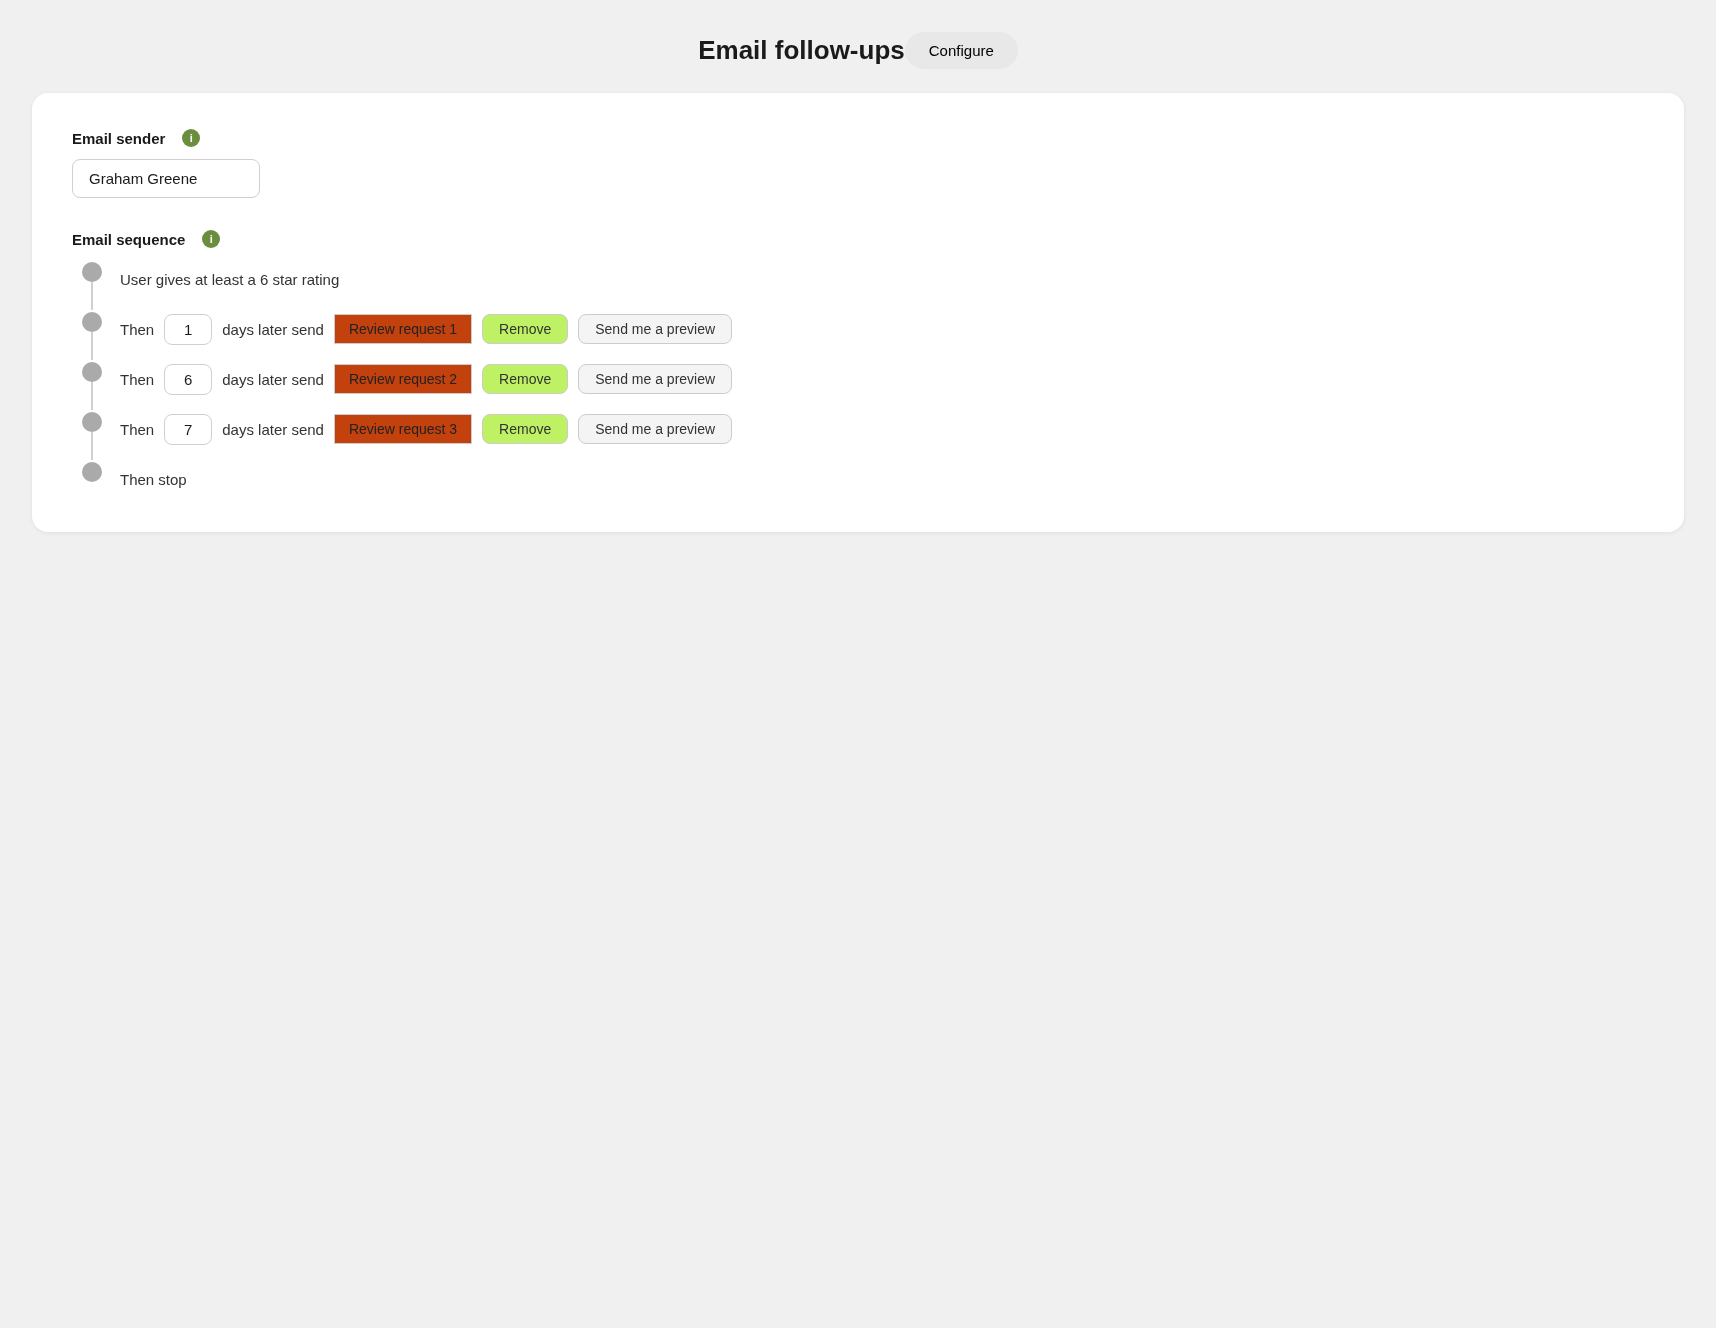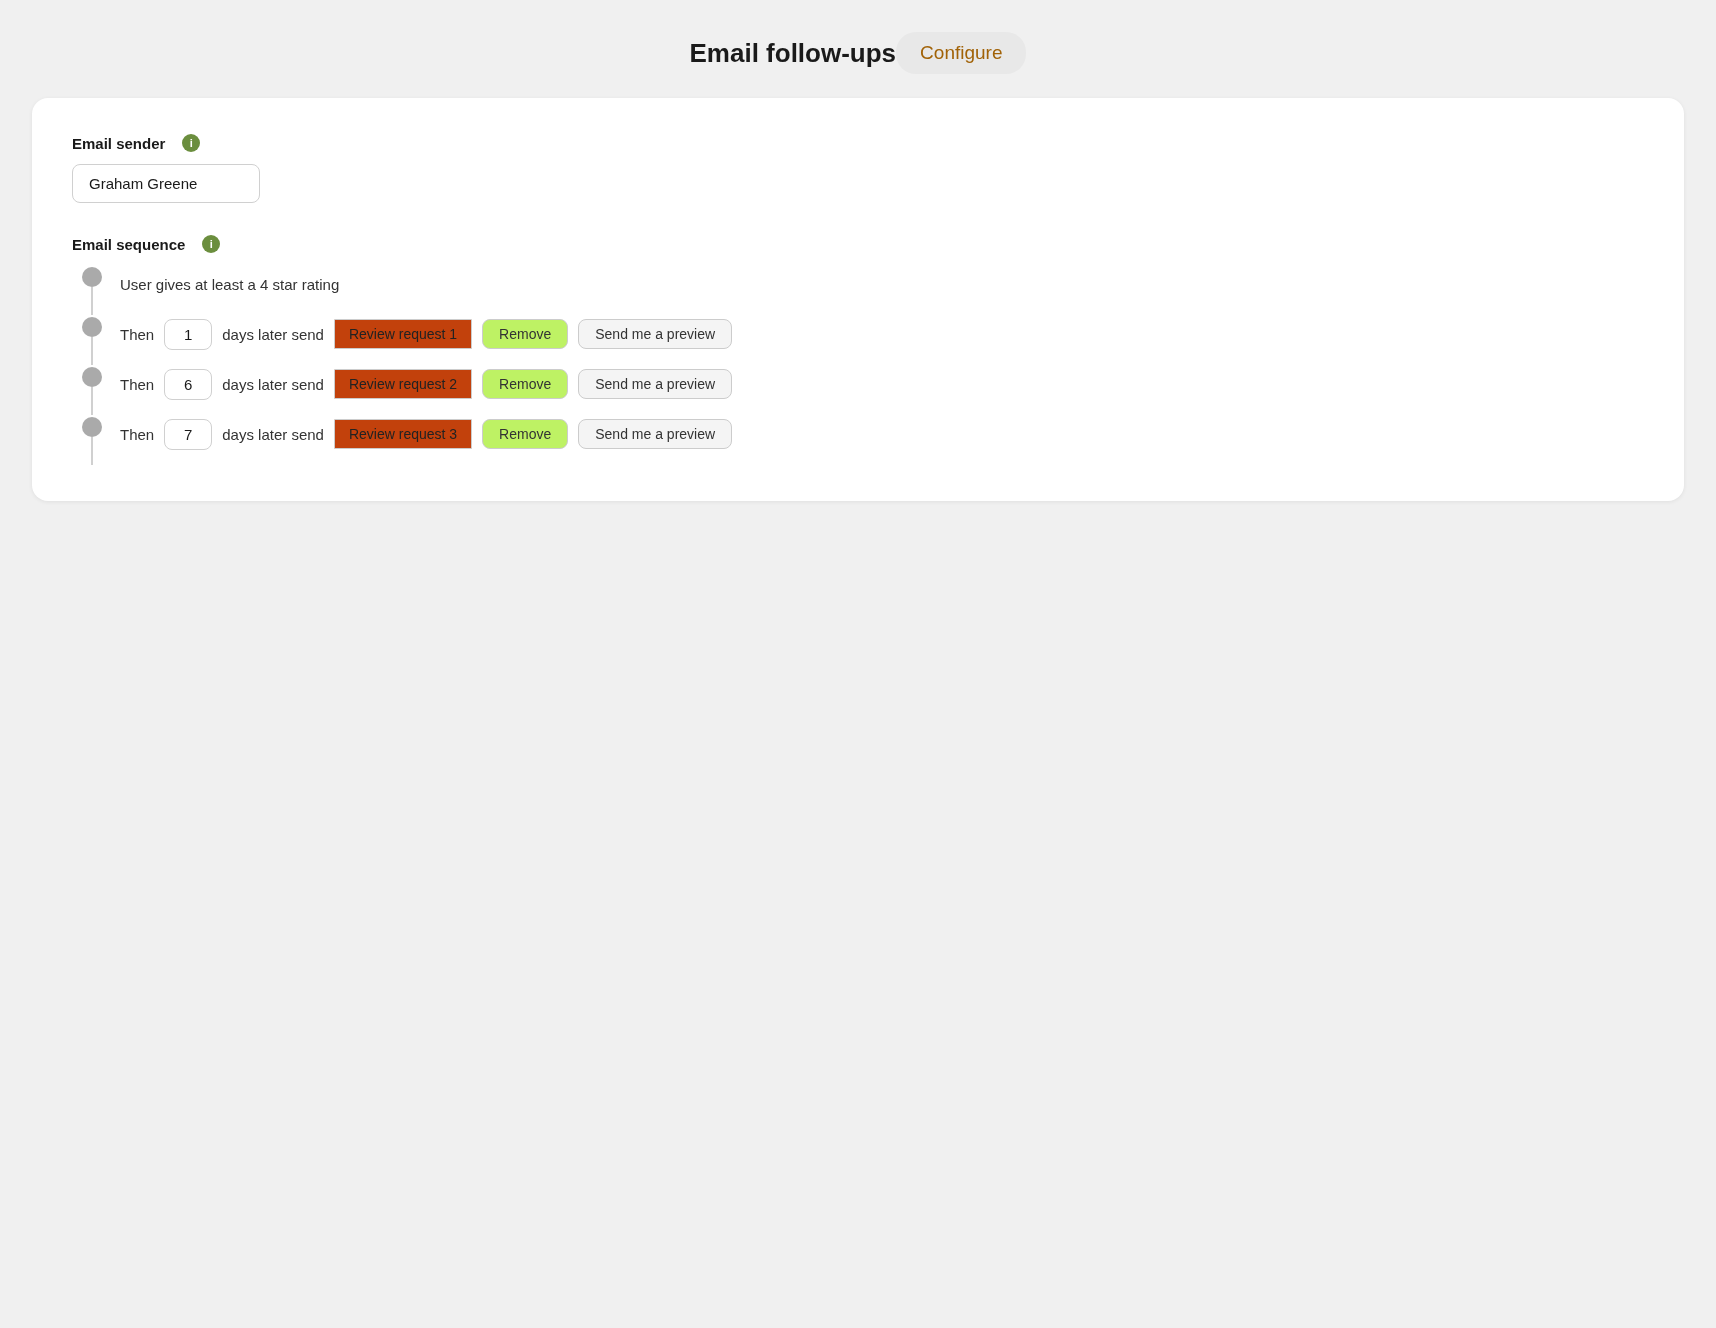--- a/index.html
+++ b/index.html
@@ -18,22 +18,22 @@
     .page-title {
       font-size: 26px;
       font-weight: 700;
       color: #1a1a1a;
     }
     .configure-btn {
       background: #e8e8e8;
       border: none;
       border-radius: 20px;
       padding: 10px 24px;
-      font-size: 19px;
-      color: #a16207;
+      font-size: 15px;
+      color: #000000;
       cursor: pointer;
       font-weight: 500;
     }
     .card {
       background: #fff;
       border-radius: 16px;
       padding: 36px 40px;
       box-shadow: 0 1px 4px rgba(0,0,0,0.07);
     }
     .enable-row {
@@ -226,21 +226,21 @@
     </div>
 
     <div class="timeline">
 
       <div class="timeline-item">
         <div class="timeline-left">
           <div class="dot"></div>
           <div class="line" style="min-height:28px;"></div>
         </div>
         <div class="timeline-content">
-          <span class="trigger-label">User gives at least a 4 star rating</span>
+          <span class="trigger-label">User gives at least a 6 star rating</span>
         </div>
       </div>
 
       <div class="timeline-item">
         <div class="timeline-left">
           <div class="dot"></div>
           <div class="line" style="min-height:28px;"></div>
         </div>
         <div class="timeline-content">
           <span class="step-label">Then</span>
@@ -276,16 +276,24 @@
           <span class="step-label">Then</span>
           <input class="days-input" type="text" value="7" style="">
           <span class="step-label">days later send</span>
           <button class="template-badge">Review request 3</button>
           <button class="remove-btn">Remove</button>
           <button class="preview-btn">Send me a preview</button>
         </div>
       </div>
 
 
+      <div class="timeline-item">
+        <div class="timeline-left">
+          <div class="dot"></div>
+        </div>
+        <div class="timeline-content">
+          <span class="then-stop-label">Then stop</span>
+        </div>
+      </div>
 
     </div>
   </div>
 </div>
 
 </body></html>

